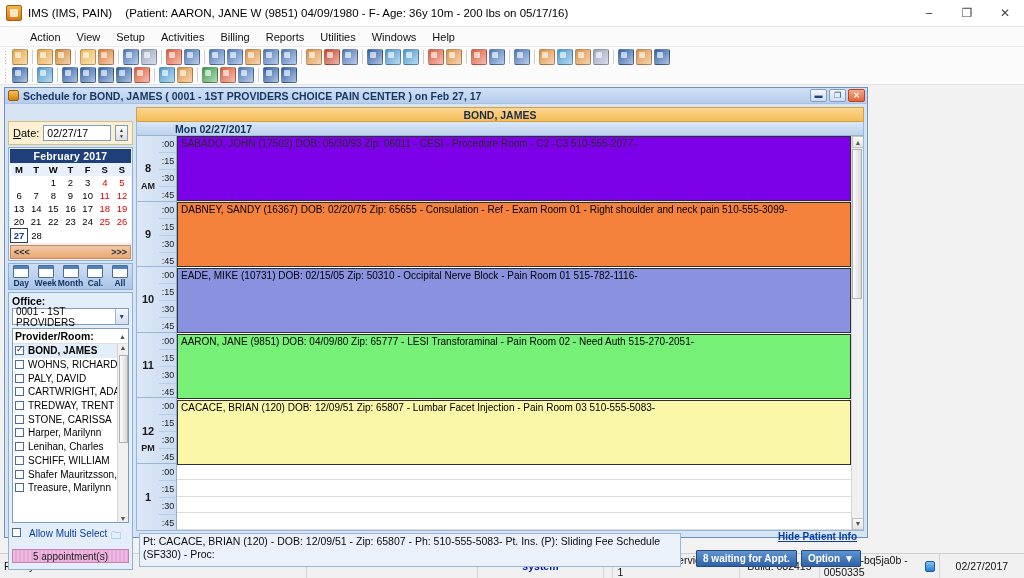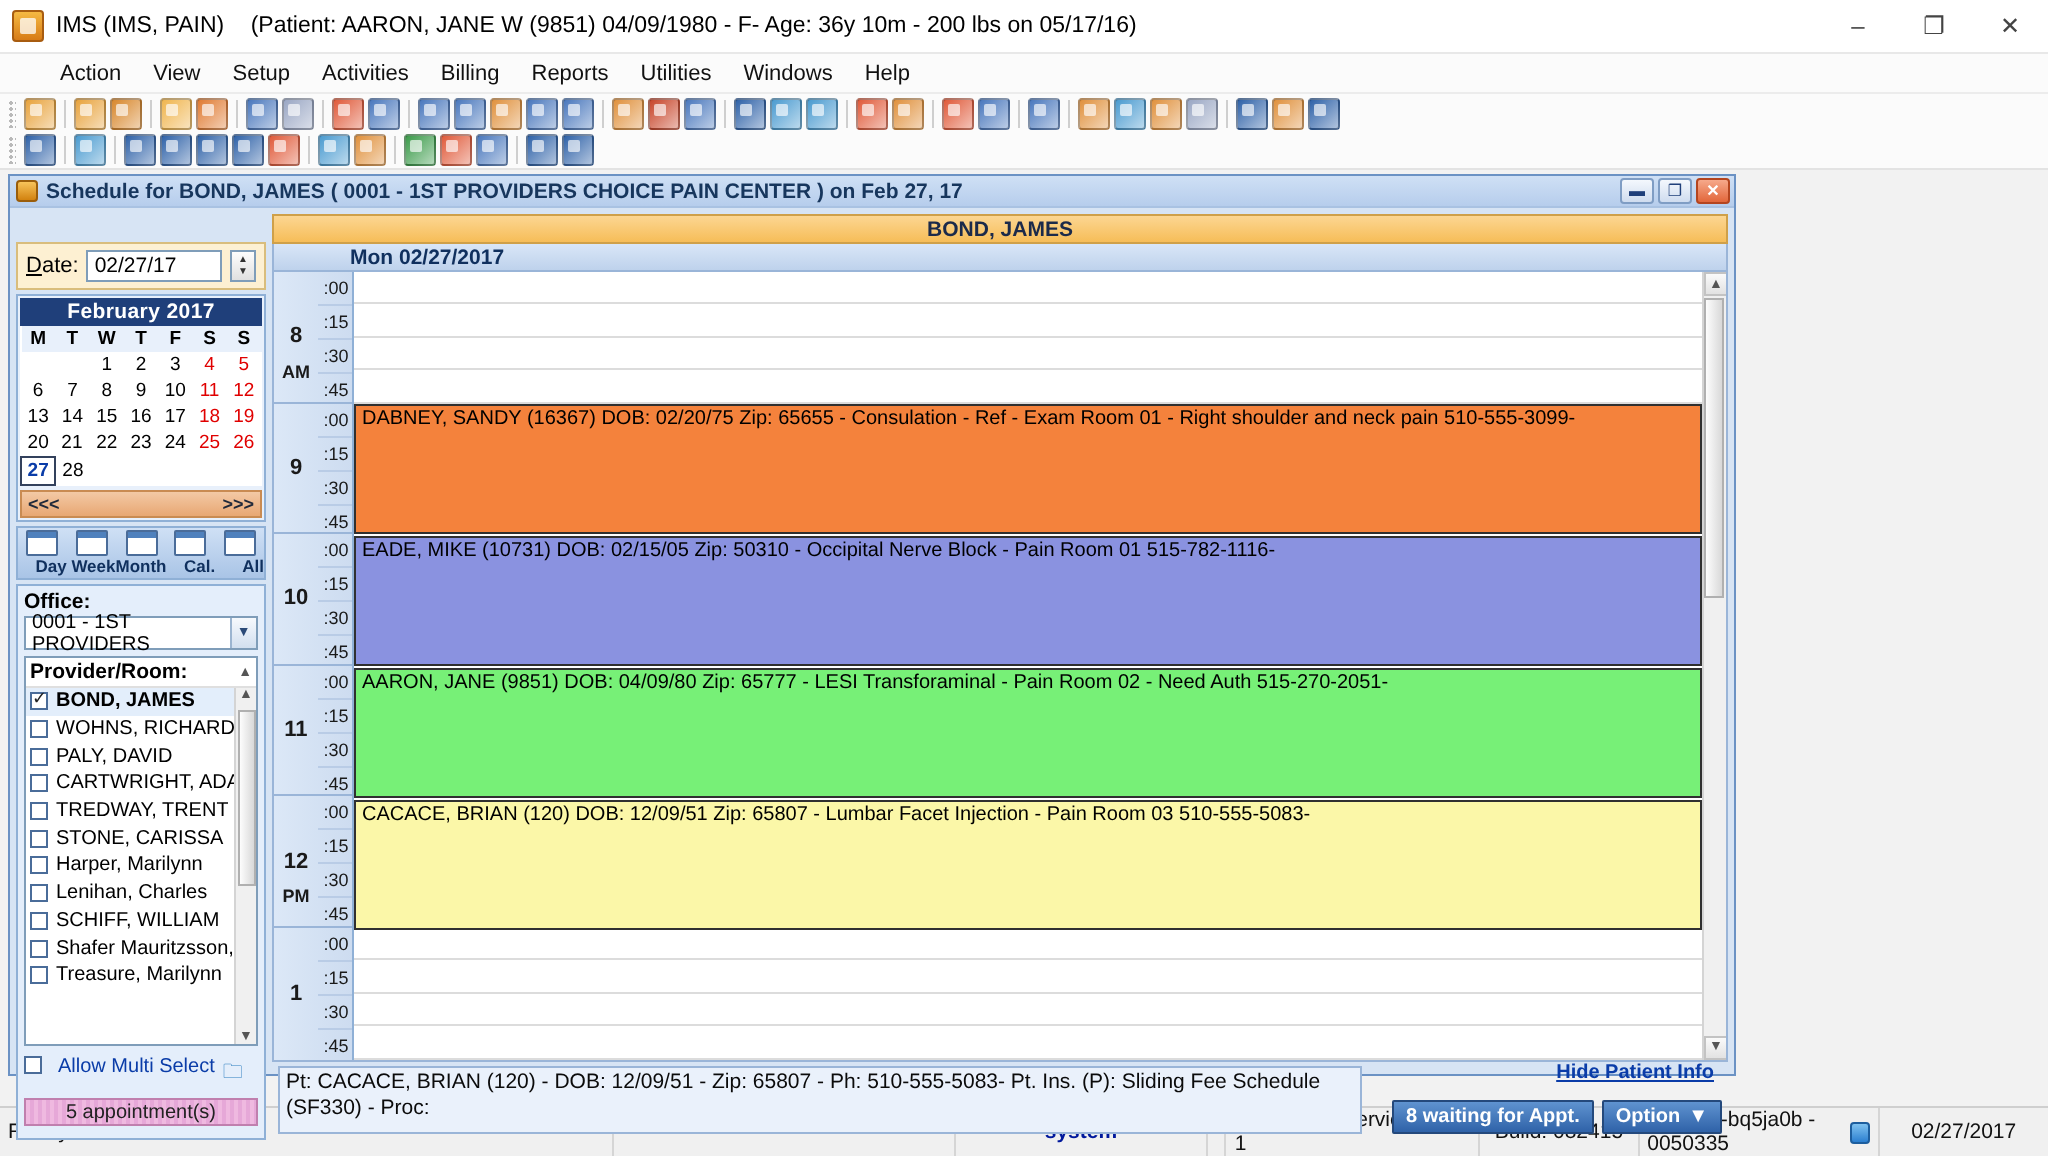--- a/index.html
+++ b/index.html
@@ -170,21 +170,21 @@
     background: linear-gradient(#f3c9a5, #e8a773);
     border: 1px solid #c98b52; margin-top: 2px; padding: 0 3px; height: 14px;
   }
   .cal-nav span { font-size: 9px; color: #20293a; font-weight: bold; }
 
   
   .viewbar {
     display: flex; background: linear-gradient(#cfe0f5, #a9c4e6);
     border: 1px solid #8fb0d6; padding: 1px 0;
   }
-  .viewbtn { flex: 1 1 0; text-align: right; }
+  .viewbtn { flex: 1 1 0; text-align: center; }
   .viewbtn .vi {
     width: 16px; height: 13px; margin: 0 auto 0;
     border: 1px solid #4a6c99; border-radius: 1px;
     background: #fff;
     background-image: linear-gradient(#4f81bd 3px, #fff 3px);
   }
   .viewbtn .vl { font-size: 8.5px; color: #10305e; font-weight: bold; display: block; line-height: 10px; }
 
   .office-lbl { font-size: 10.5px; font-weight: bold; color: #000; padding: 2px 0 1px 3px; }
   .combo {
@@ -859,20 +859,21 @@
                 <div class="emptyrow" style="top: 229.6px;"></div>
                 <div class="emptyrow" style="top: 246px;"></div>
                 <div class="emptyrow" style="top: 262.4px;"></div>
                 <div class="emptyrow" style="top: 278.8px;"></div>
                 <div class="emptyrow" style="top: 295.2px;"></div>
                 <div class="emptyrow" style="top: 311.6px;"></div>
                 <div class="emptyrow" style="top: 328px;"></div>
                 <div class="emptyrow" style="top: 344.4px;"></div>
                 <div class="emptyrow" style="top: 360.8px;"></div>
                 <div class="emptyrow" style="top: 377.2px;"></div>
+                <div class="appt" style="top: 0px; height: 65px; background: rgb(124, 0, 232); color: rgb(43, 43, 43);">SABADO, JOHN  (17502)  DOB: 05/30/93  Zip: 06011 -  CESI - Procedure Room - C2 -C3      510-555-2077-</div>
                 <div class="appt" style="top: 66px; height: 65px; background: rgb(244, 130, 60);">DABNEY, SANDY  (16367)  DOB: 02/20/75  Zip: 65655 -  Consulation - Ref - Exam Room 01 - Right shoulder and neck pain      510-555-3099-</div>
                 <div class="appt" style="top: 132px; height: 65px; background: rgb(138, 146, 224);">EADE, MIKE  (10731)  DOB: 02/15/05  Zip: 50310 -  Occipital Nerve Block - Pain Room 01      515-782-1116-</div>
                 <div class="appt" style="top: 198px; height: 65px; background: rgb(119, 240, 119);">AARON, JANE  (9851)  DOB: 04/09/80  Zip: 65777 -  LESI Transforaminal - Pain Room 02 - Need Auth      515-270-2051-</div>
                 <div class="appt" style="top: 264px; height: 65px; background: rgb(251, 247, 168);">CACACE, BRIAN  (120)  DOB: 12/09/51  Zip: 65807 -  Lumbar Facet Injection - Pain Room 03      510-555-5083-</div>
               </div>
           </div>
 
           <div class="infobar">
             <div class="infotext">
               <div>Pt: CACACE, BRIAN  (120) - DOB: 12/09/51 - Zip: 65807 - Ph: 510-555-5083- Pt. Ins. (P): Sliding Fee Schedule (SF330)  - Proc:</div>

